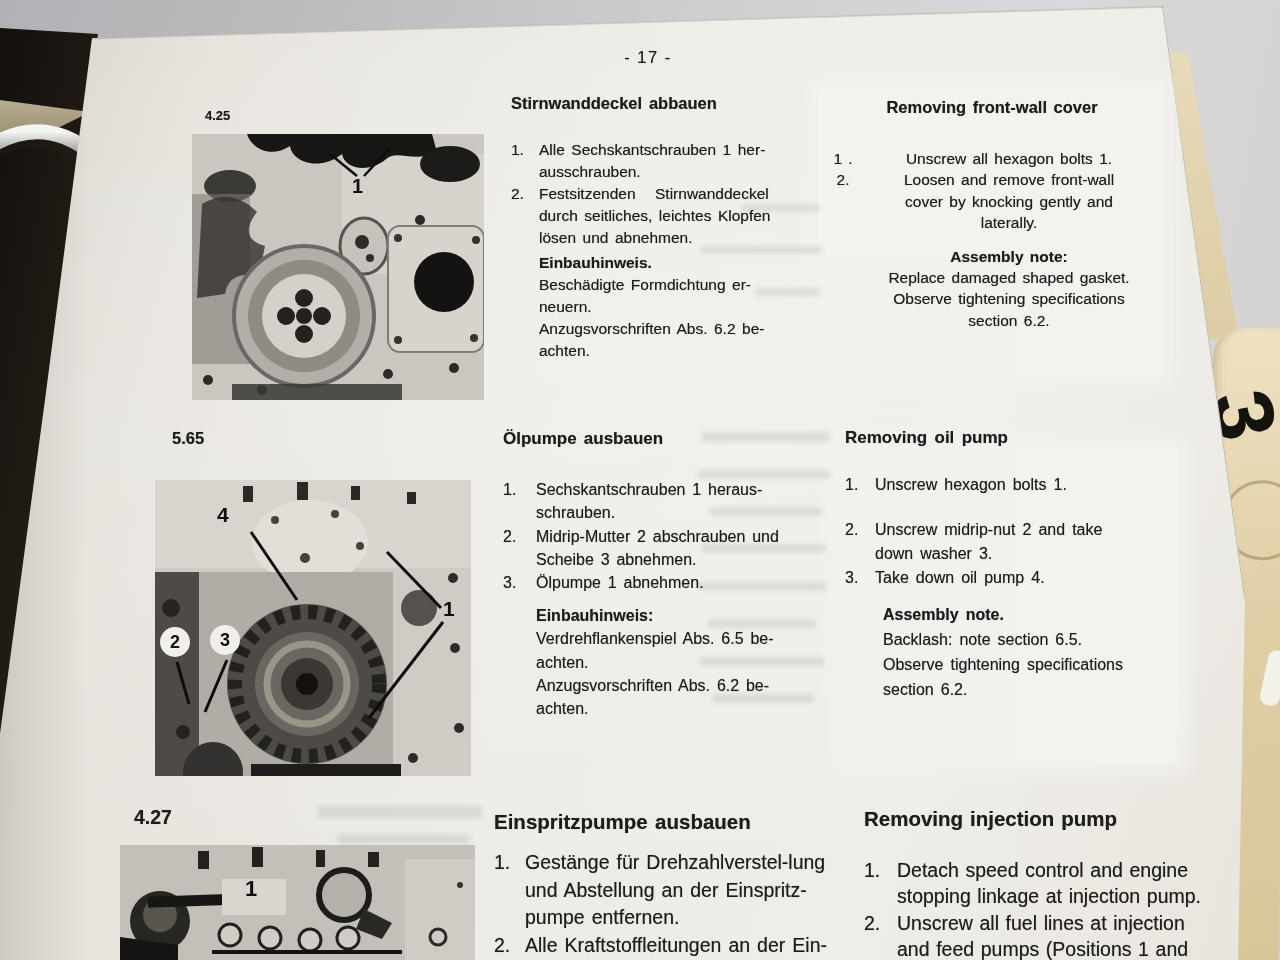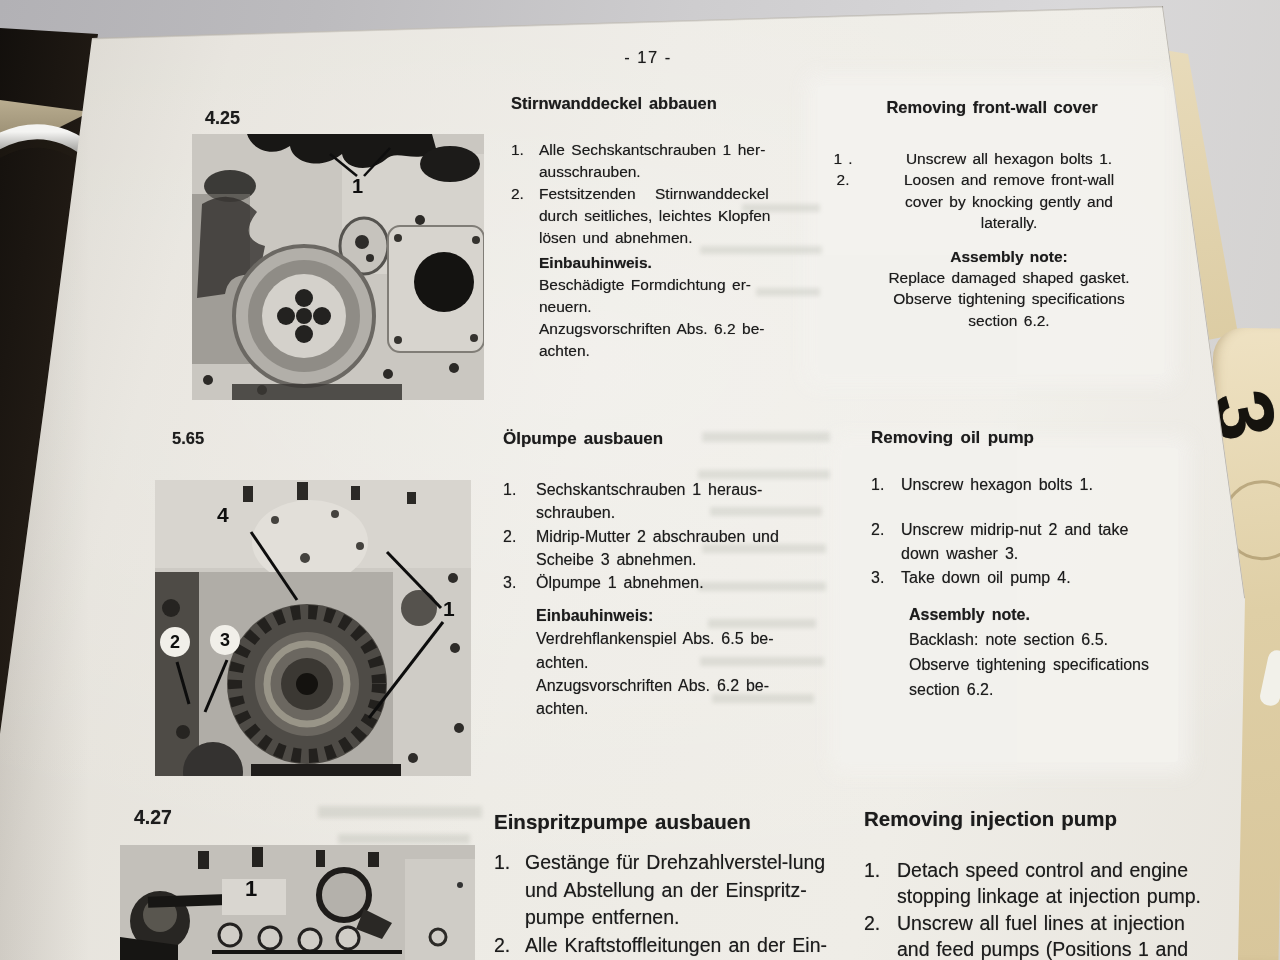--- a/index.html
+++ b/index.html
@@ -53,21 +53,21 @@
     box-shadow:0 0 18px 12px rgba(243,242,238,.85);}
   .panel.p1{left:818px;top:86px;width:346px;height:288px;}
   .panel.p2{left:842px;top:448px;width:336px;height:314px;}
 
   .ghost{position:absolute;background:rgba(108,116,98,.15);filter:blur(2px);border-radius:2px;}
 
   
   .pageno{position:absolute;left:600px;top:48px;width:96px;text-align:center;
     font-size:16.5px;font-weight:500;letter-spacing:1.5px;}
   .figl{position:absolute;font-weight:700;}
-  .figl.f1{left:205px;top:108px;font-size:18px;}
+  .figl.f1{left:205px;top:108px;font-size:13px;}
   .figl.f2{left:172px;top:429px;font-size:16.5px;}
   .figl.f3{left:134px;top:806px;font-size:19.5px;}
 
   .col{position:absolute;}
   .col h3{margin:0;font-weight:700;}
   .step{display:grid;}
   .num{white-space:pre;}
   .ln{white-space:pre-wrap;}
   .note .nt{font-weight:700;}
   .txt{text-shadow:0 0 .7px rgba(30,30,30,.55);}
@@ -80,21 +80,21 @@
   .col-en-1{left:826px;top:97px;width:332px;font-size:15.5px;line-height:21.2px;word-spacing:2px;text-align:center;}
   .col-en-1 h3{font-size:16.5px;margin-bottom:30px;}
   .col-en-1 .step{grid-template-columns:34px auto;}
   .col-en-1 .note{margin:13px 0 0 34px;}
 
   .col-de-2{left:503px;top:427px;width:332px;font-size:16px;line-height:23.2px;word-spacing:2.4px;}
   .col-de-2 h3{font-size:17px;margin-bottom:28px;}
   .col-de-2 .step{grid-template-columns:33px auto;}
   .col-de-2 .note{margin:10px 0 0 33px;}
 
-  .col-en-2{left:845px;top:426px;width:332px;font-size:16px;line-height:24px;word-spacing:2.6px;margin-left:26px;}
+  .col-en-2{left:845px;top:426px;width:332px;font-size:16px;line-height:24px;word-spacing:2.6px;}
   .col-en-2 h3{font-size:17px;margin-bottom:23px;}
   .col-en-2 .step{grid-template-columns:30px auto;}
   .col-en-2 .step.gap{margin-top:21px;}
   .col-en-2 .note{margin:12px 0 0 38px;line-height:25px;}
 
   .col-de-3{left:494px;top:808px;width:352px;font-size:19.5px;line-height:27.4px;word-spacing:1.6px;}
   .col-de-3 h3{font-size:20.5px;margin-bottom:14px;}
   .col-de-3 .step{grid-template-columns:31px auto;}
 
   .col-en-3{left:864px;top:806px;width:352px;font-size:19.5px;line-height:26.6px;word-spacing:1.2px;}

